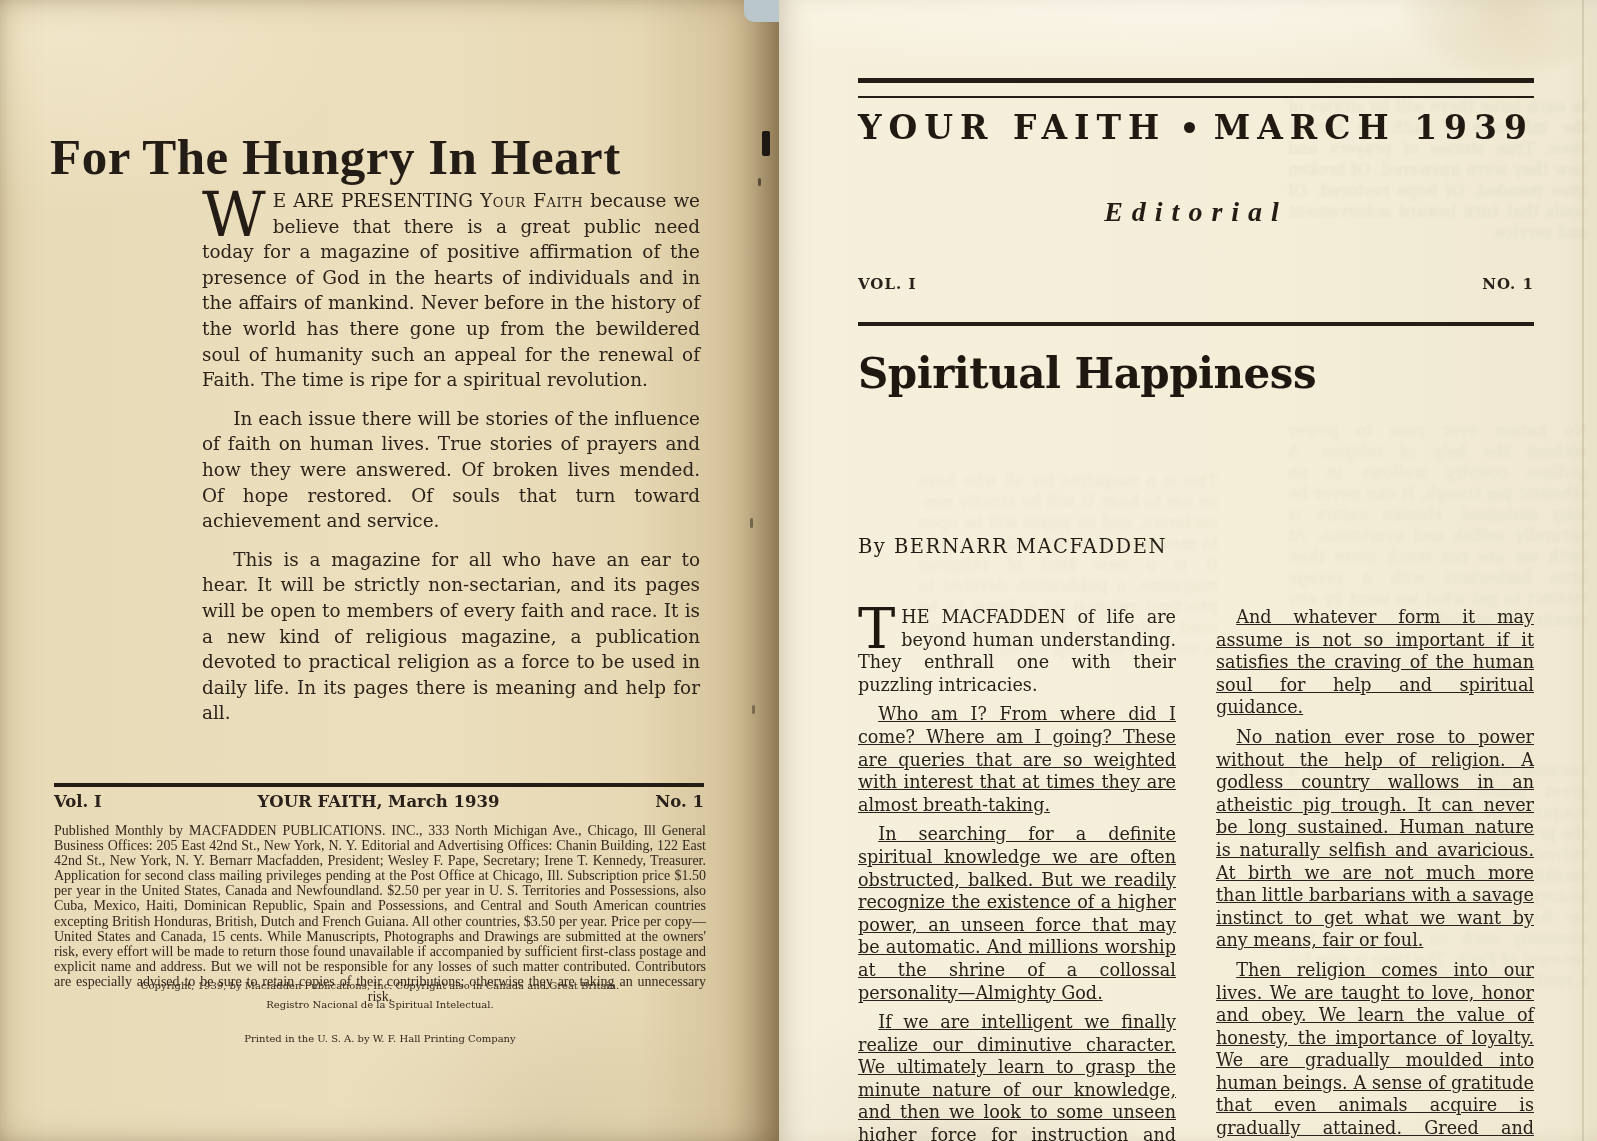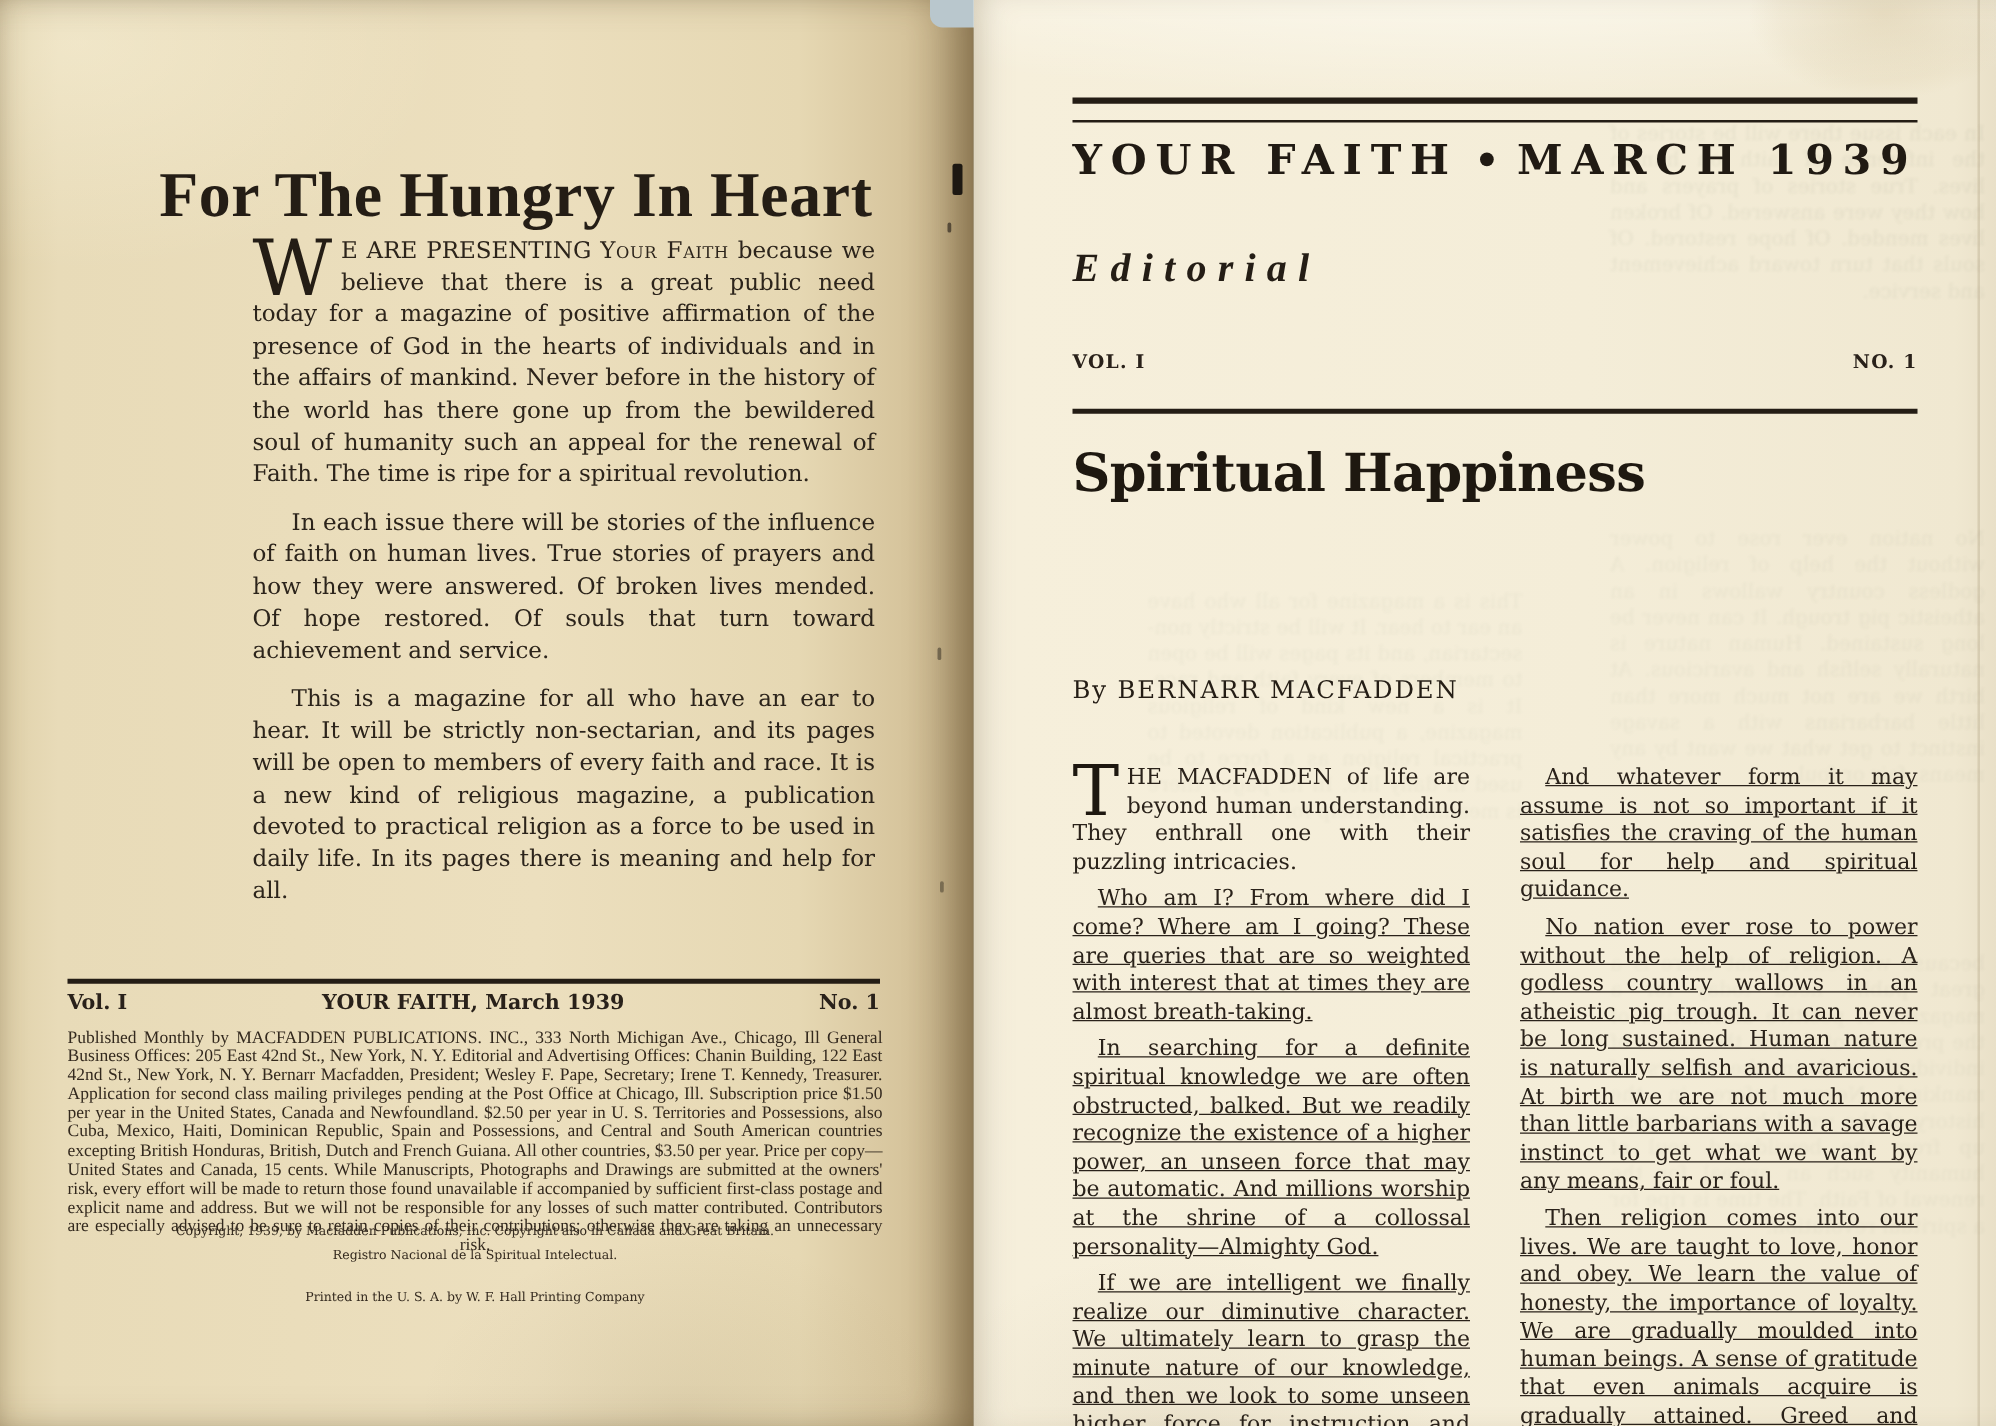--- a/index.html
+++ b/index.html
@@ -7,21 +7,21 @@
         font-family:"DejaVu Serif",serif;color:#29211a;}
   .page{position:absolute;top:0;height:1141px;}
 
   
   .lp{left:0;width:779px;
       background:
         radial-gradient(420px 260px at 8% 3%, rgba(255,250,230,.35), transparent 70%),
         radial-gradient(300px 200px at 70% 99%, rgba(120,100,60,.10), transparent 70%),
         linear-gradient(90deg,#dfd0a9 0%, #e8dbb8 6%, #ecdfbe 55%, #e6d8b3 82%, #d6c49c 93%, #bda87f 100%);
       box-shadow: inset -26px 0 38px -14px rgba(72,52,22,.55), inset 10px 0 22px -12px rgba(90,70,40,.35);}
-  .lp-title{position:absolute;left:50px;top:94px;width:648px;text-align:right;
+  .lp-title{position:absolute;left:50px;top:94px;width:648px;text-align:left;
       font-family:"Liberation Serif",serif;font-weight:700;font-size:51px;letter-spacing:.5px;
       color:#241d15;}
   .lp-body{position:absolute;left:202px;top:188px;width:498px;
       font-size:18.4px;line-height:25.6px;text-align:justify;color:#2c241b;}
   .lp-body p{margin:0 0 13px 0;}
   .lp-body p.indent{text-indent:1.7em;}
   .dropcap{float:left;font-size:62px;line-height:47px;padding:3px 7px 0 0;color:#241d15;}
   .sc{font-variant:small-caps;letter-spacing:.5px;}
   .rule{position:absolute;background:#241d15;}
   .lp-masthead-rule{left:54px;top:783px;width:650px;height:4px;}
@@ -51,23 +51,23 @@
   .rp::after{content:"";position:absolute;left:803px;top:0;width:2px;height:100%;
       background:rgba(120,100,60,.18);}
   .rp-content{position:absolute;left:79px;top:0;width:676px;height:1141px;}
   .rule-thick{left:0;top:78px;width:676px;height:5px;}
   .rule-thin{left:0;top:91px;width:676px;height:2px;}
   .rule-mid{left:0;top:226px;width:676px;height:4px;}
   .rp-masthead{position:absolute;left:0;top:101px;width:676px;display:flex;
       justify-content:space-between;align-items:center;
       font-weight:700;font-size:33px;letter-spacing:7px;color:#201a13;}
   .bullet{width:11px;height:11px;border-radius:50%;background:#201a13;flex:0 0 auto;margin:0 4px;}
-  .rp-section{position:absolute;left:0;top:150px;width:676px;text-align:left;
+  .rp-section{position:absolute;left:0;top:150px;width:676px;text-align:center;
       font-family:"Liberation Serif",serif;font-style:italic;font-weight:700;
-      font-size:32px;letter-spacing:9px;color:#241d15;}
+      font-size:28px;letter-spacing:9px;color:#241d15;}
   .rp-volno{position:absolute;left:0;top:197px;width:676px;display:flex;
       justify-content:space-between;font-weight:700;font-size:15px;letter-spacing:1px;}
   .rp-title{position:absolute;left:0;top:243px;width:676px;
       font-weight:700;font-size:42px;line-height:61px;letter-spacing:-0.5px;color:#1e1810;}
   .rp-byline{position:absolute;left:0;top:374px;width:676px;
       font-size:19.5px;letter-spacing:1.5px;font-weight:500;color:#241d15;}
   .rp-cols{position:absolute;left:0;top:422px;width:676px;display:flex;justify-content:space-between;}
   .col{width:318px;font-size:17.6px;line-height:22.6px;text-align:justify;color:#2a221a;}
   .col p{margin:0 0 7px 0;}
   .col p.indent{text-indent:1.15em;text-decoration:underline;}

